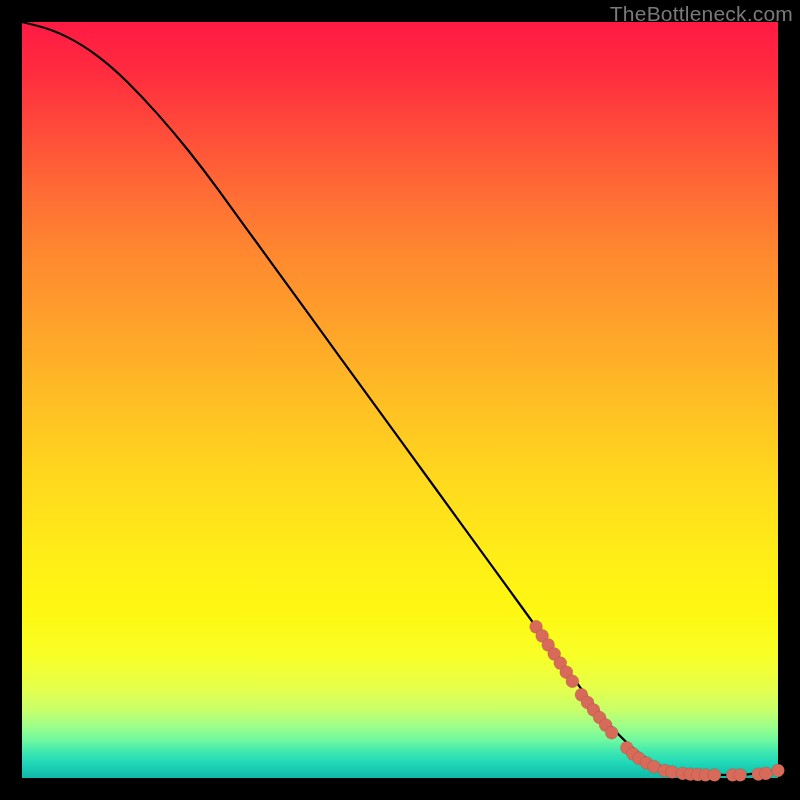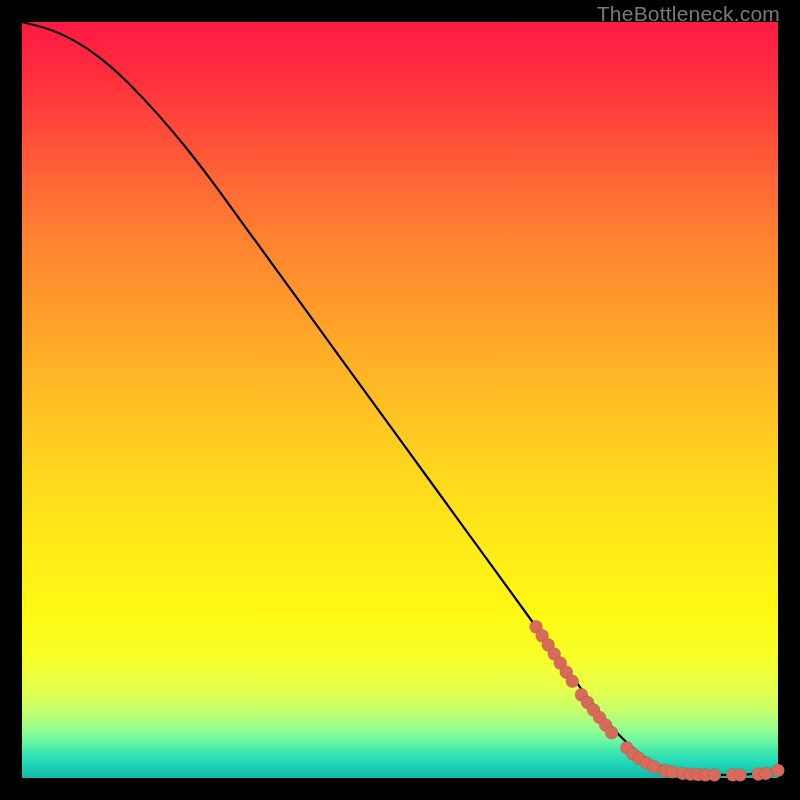--- a/index.html
+++ b/index.html
@@ -42,21 +42,21 @@
       #70f8a0 95%,
       #40e8b0 96.5%,
       #20d8b8 98%,
       #18c8b0 99%,
       #10b8a8 100%
     );
   }
   .watermark {
     position: absolute;
     top: 2px;
-    right: 20px;
+    right: 7px;
     color: #7a7a7a;
     font-size: 21px;
     font-weight: 400;
     letter-spacing: 0.2px;
     user-select: none;
   }
   svg.overlay {
     position: absolute;
     left: 22px;
     top: 22px;

